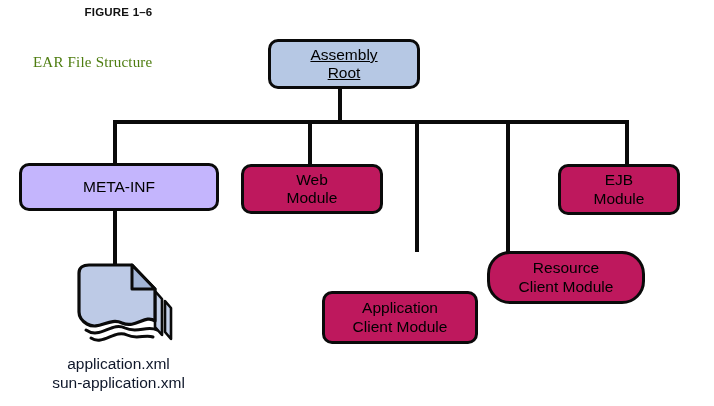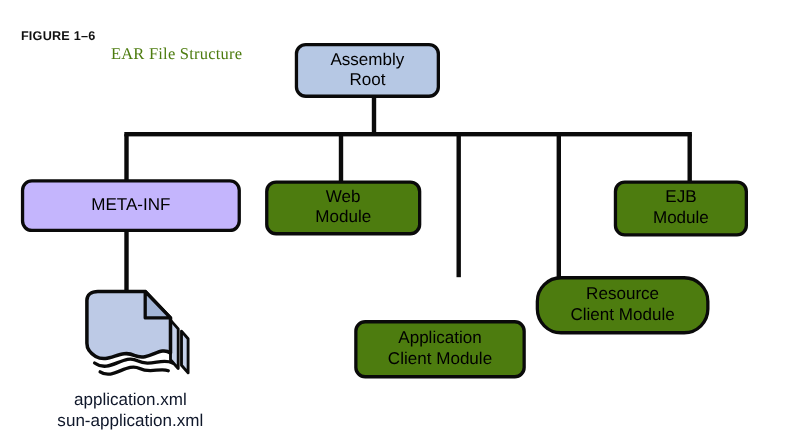--- a/index.html
+++ b/index.html
@@ -2,40 +2,40 @@
 <html><head>
 <meta charset="utf-8">
 <style>
   html,body { margin:0; padding:0; background:#fff; }
   #stage {
     position:relative; width:714px; height:406px; background:#ffffff;
     overflow:hidden; font-family:"Liberation Sans", sans-serif;
   }
   .figure-caption {
     position:absolute; left:19px; top:6px;
-    display:flex; align-items:center; white-space:nowrap;
+    display:flex; align-items:flex-end; white-space:nowrap;flex-direction:column;
   }
   .figure-label {
     font:bold 11.5px "Liberation Sans", sans-serif;
     letter-spacing:.2px; color:#111;
   }
   .figure-title {
     font:15px "Liberation Serif", serif;
     margin-left:14px; color:#4d7c0f; letter-spacing:.2px;margin-top:36px;
   }
   .node {
     position:absolute; box-sizing:border-box;
     border:3px solid #0a0a0a; border-radius:10px;
     display:flex; flex-direction:column; align-items:center; justify-content:center;
     font:15.5px/1.18 "Liberation Sans", sans-serif; color:#000; text-align:center;
   }
   .fill-blue   { background:#b6c8e4; }
   .fill-green  { background:#c4b5fd; }
-  .fill-yellow { background:#4d7c0f; }
-  .node-assembly-root          { left:268px; top:39px;  width:132px; height:50px; }
+  .fill-yellow { background:#be185d; }
+  .node-assembly-root          { left:268px; top:39px;  width:152px; height:50px;text-decoration:underline; }
   .node-meta-inf               { left:19px;  top:163px; width:200px; height:48px; }
   .node-web-module             { left:241px; top:164px; width:142px; height:50px; }
   .node-ejb-module             { left:558px; top:164px; width:122px; height:51px; }
   .node-app-client-module      { left:322px; top:251px; width:156px; height:53px;margin-top:40px; }
   .node-resource-adapter-module{ left:487px; top:251px; width:158px; height:53px;border-radius:23px; }
   .line { position:absolute; background:#0a0a0a; }
   .line-root-stem    { left:338px; top:87px;  width:4px;   height:35px; }
   .line-bus          { left:113px; top:120px; width:516px; height:4px;  }
   .line-meta-inf     { left:113px; top:122px; width:4px;   height:42px; }
   .line-web          { left:308px; top:122px; width:4px;   height:43px; }

